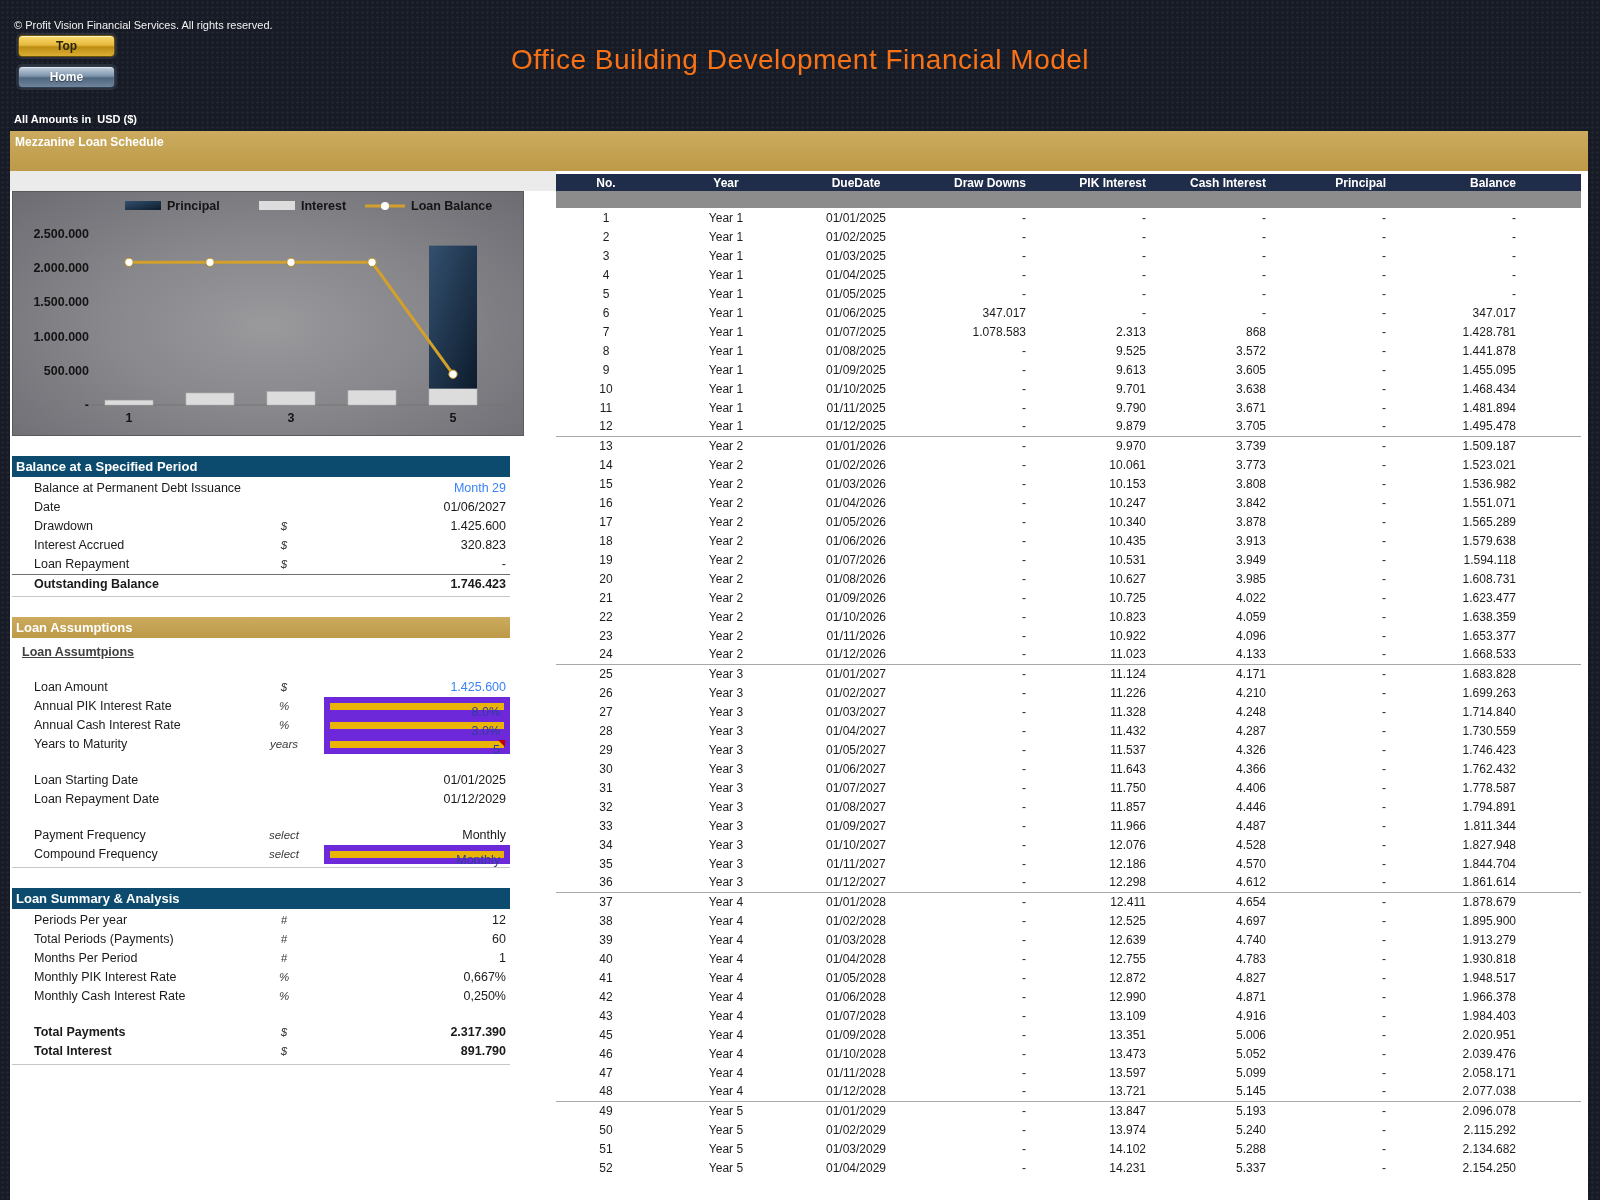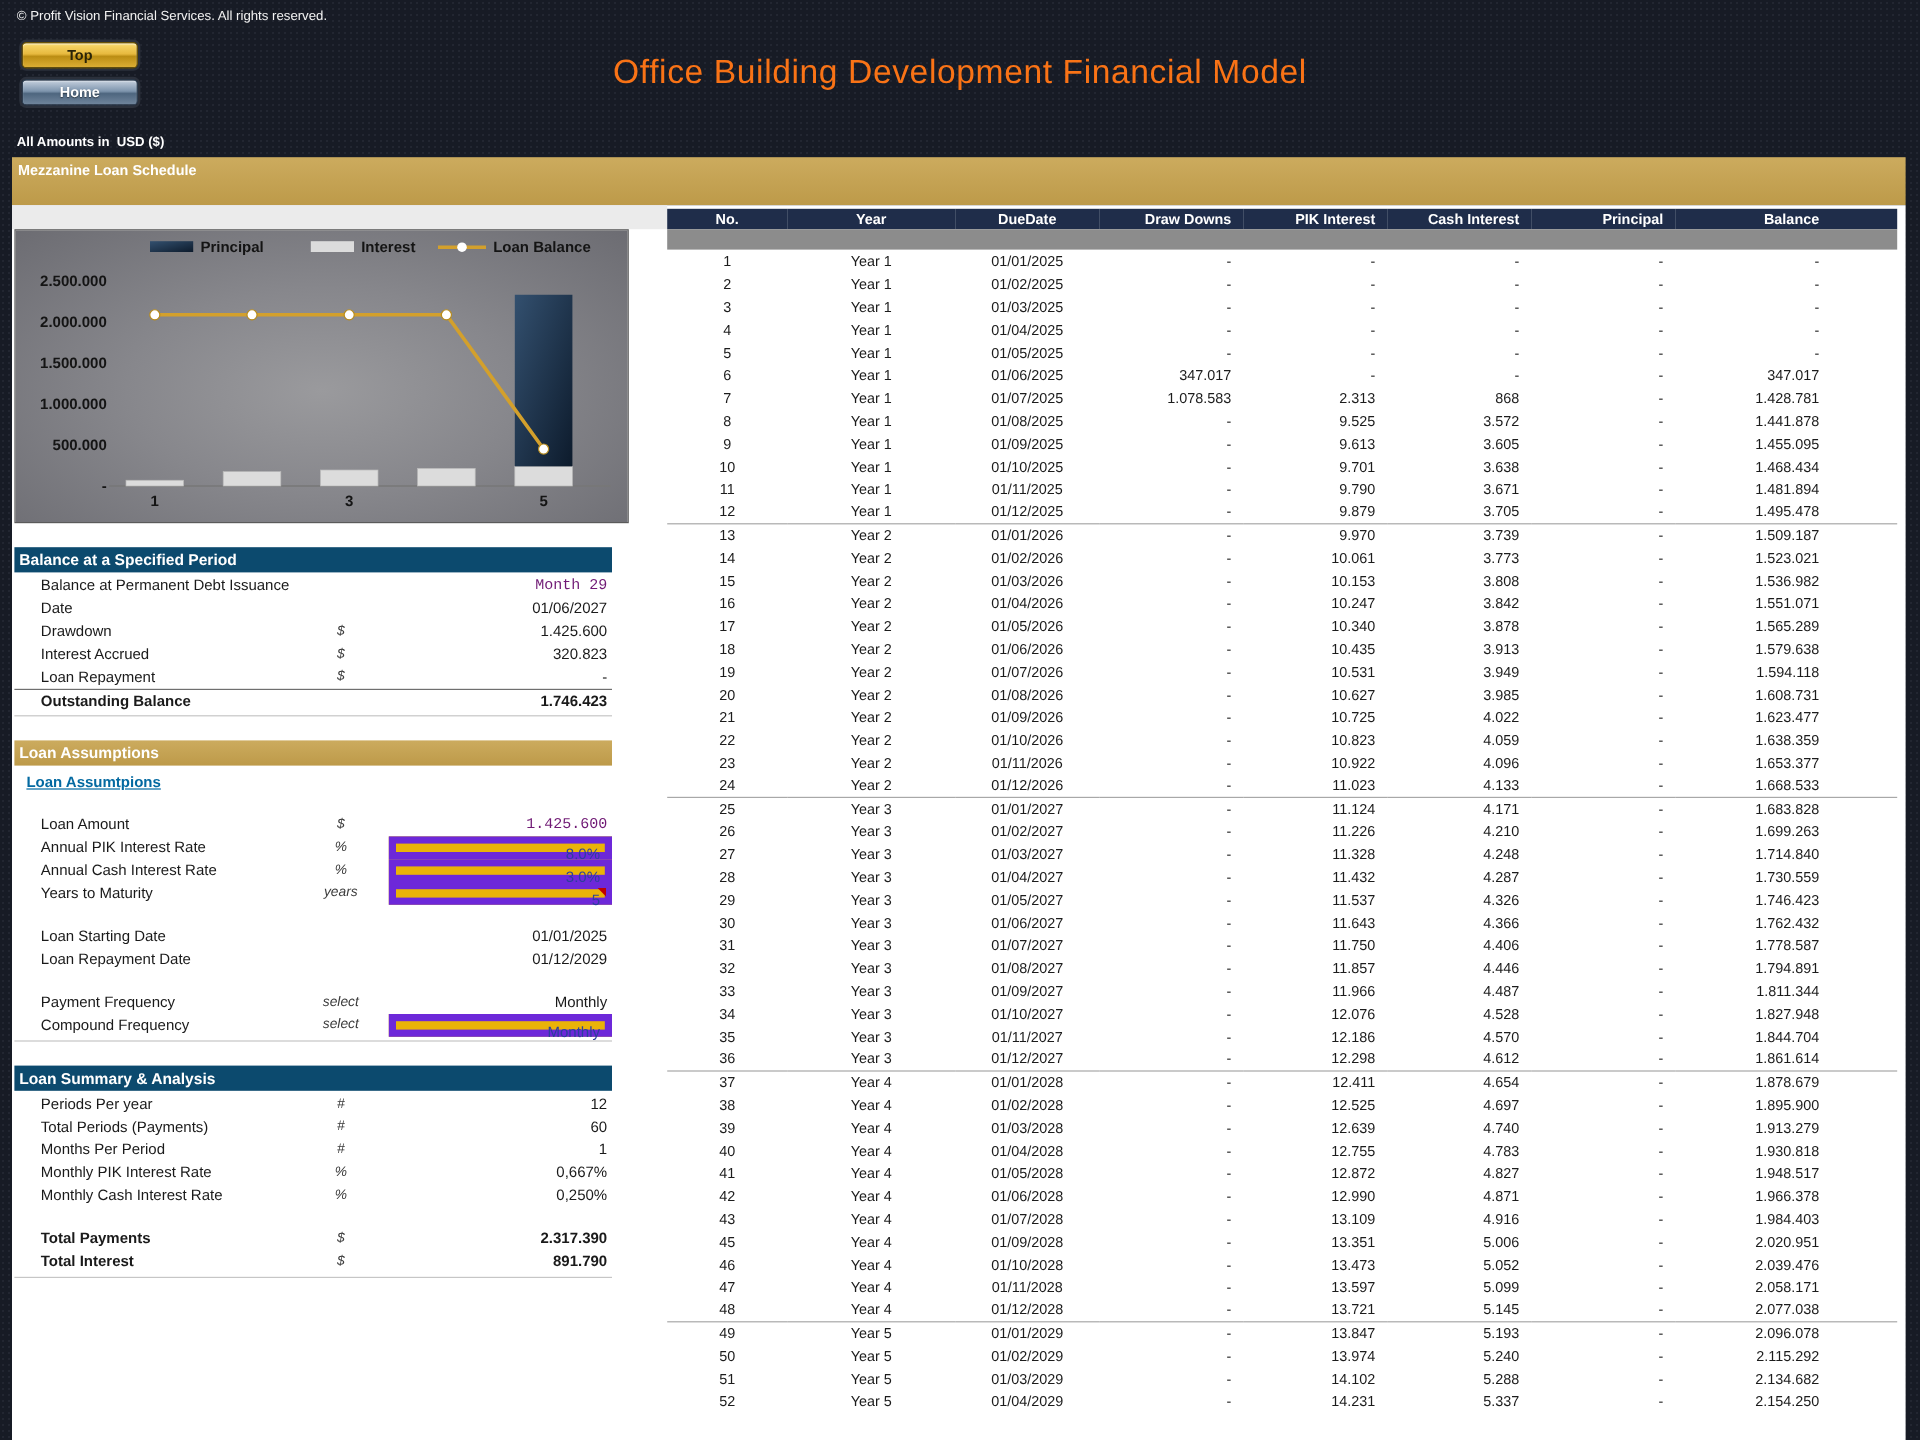--- a/index.html
+++ b/index.html
@@ -7,21 +7,21 @@
   body {
     font-family: "Liberation Sans", sans-serif;
     background-color:#171b25;
     background-image: radial-gradient(rgba(130,140,160,.10) 1px, transparent 1.2px);
     background-size:5px 5px;
     overflow:hidden;
     position:relative;
   }
   
   .top-header { height:131px; position:relative; }
-  .copyright { position:absolute; top:8px; left:14px; font-size:11px; color:#f2f2f2; }
+  .copyright { position:absolute; top:19px; left:14px; font-size:11px; color:#f2f2f2; }
   .nav-buttons { position:absolute; top:35px; left:18px; }
   .btn { display:block; width:97px; height:22px; margin-bottom:9px; border-radius:4px;
          font-size:12px; font-weight:bold; text-align:center; line-height:20px; cursor:pointer; }
   .btn-top { color:#2a2408;
     background:linear-gradient(180deg,#f9da6d 0%,#e7b93e 45%,#bb8d13 55%,#dcae34 100%);
     border:1px solid #6b5408; box-shadow:0 0 0 2px #2b303b, inset 0 1px 1px rgba(255,255,255,.65); }
   .btn-home { color:#fff; text-shadow:0 1px 1px rgba(0,0,0,.5);
     background:linear-gradient(180deg,#c5d0de 0%,#7e95ad 45%,#4e667f 55%,#70859c 100%);
     border:1px solid #2f3f52; box-shadow:0 0 0 2px #2b303b, inset 0 1px 1px rgba(255,255,255,.5); }
   .main-title { position:absolute; top:44px; left:0; width:1600px; text-align:center;
@@ -39,29 +39,29 @@
   
   .chart-box { margin:0 0 0 2px; width:512px; height:245px; border:1px solid #5a5a5a;
     background:radial-gradient(ellipse at 50% 55%, #9a9a9d 0%, #87878c 45%, #6c6c72 100%); }
   
   .panel { margin:0 0 0 2px; width:498px; }
   .panel.m-top { margin-top:20px; }
   .panel-header { height:21px; line-height:21px; padding-left:4px; color:#fff; font-size:13px; font-weight:bold; }
   .navy-h { background:#0c4a6e; }
   .gold-h { background:linear-gradient(180deg,#ccab5e,#bd9a49); }
   .panel-body { padding:2px 0 3px 0; border-bottom:1px solid #c6c6c6; }
-  .panel-sub { font-size:12.5px; font-weight:bold; text-decoration:underline; color:#0369a1;
+  .panel-sub { font-size:12.5px; font-weight:bold; text-decoration:underline; color:#404040;
     padding:5px 0 2px 10px; }
   .prow { display:flex; height:19px; line-height:19px; font-size:12.5px; color:#1a1a1a; }
   .prow.spacer { height:17px; }
   .plabel { width:232px; padding-left:22px; white-space:nowrap; }
   .punit { width:80px; text-align:center; font-style:italic; font-size:11.5px; color:#3a3a3a; }
   .pvalue { width:186px; text-align:right; padding-right:4px; position:relative; }
   .pvalue.field { background:#eab308; border:6px solid #6d28d9; }
-  .pvalue.green { color:#701a75;font-family:Liberation Mono, monospace; }
+  .pvalue.green { color:#3b82f6; }
   .pvalue.blue { color:#2b3f9c; }
   .prow.total { border-top:1px solid #6f6f6f; }
   .prow.total .plabel, .prow.total .pvalue { font-weight:bold; }
   .prow.boldrow .plabel, .prow.boldrow .pvalue { font-weight:bold; }
   .corner { position:absolute; top:-1px; right:-1px; width:0; height:0;
     border-top:7px solid #c00000; border-left:7px solid transparent; }
   
   table.sched { border-collapse:collapse; table-layout:fixed; width:1025px; font-size:12px; color:#1c1c1c; }
   table.sched thead th { background:#1f2d4a; color:#fff; height:17px; font-size:12px; font-weight:bold; }
   table.sched tr.units td { background:#8c8c8c; height:17px; }

